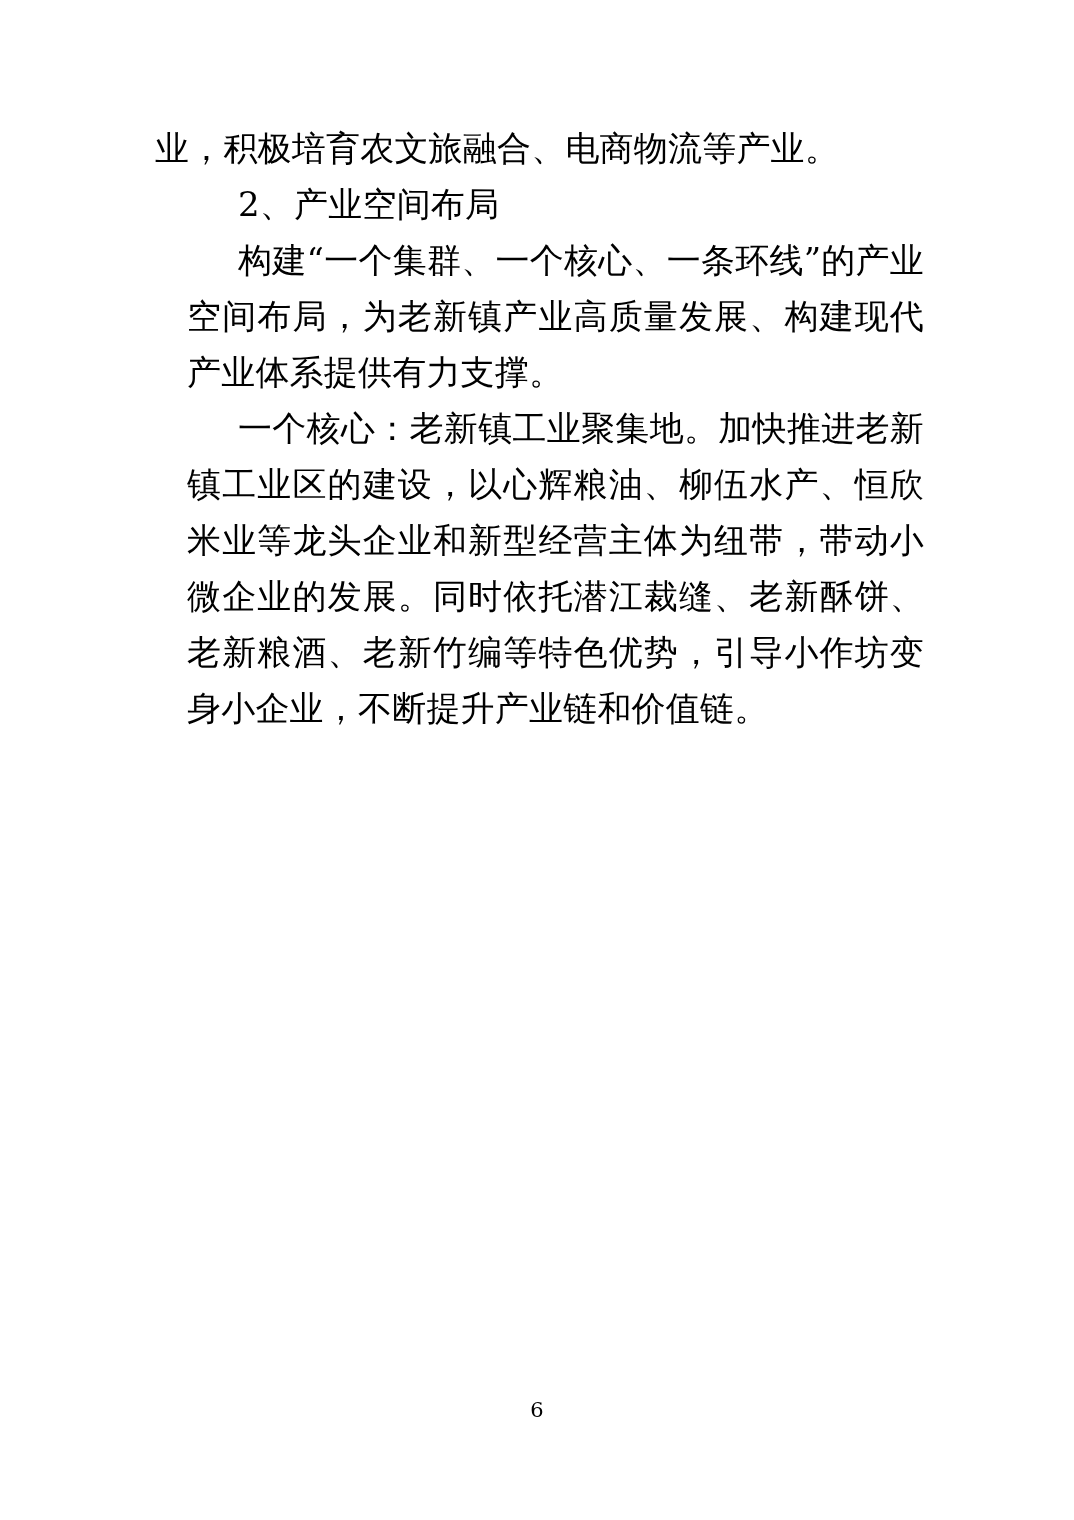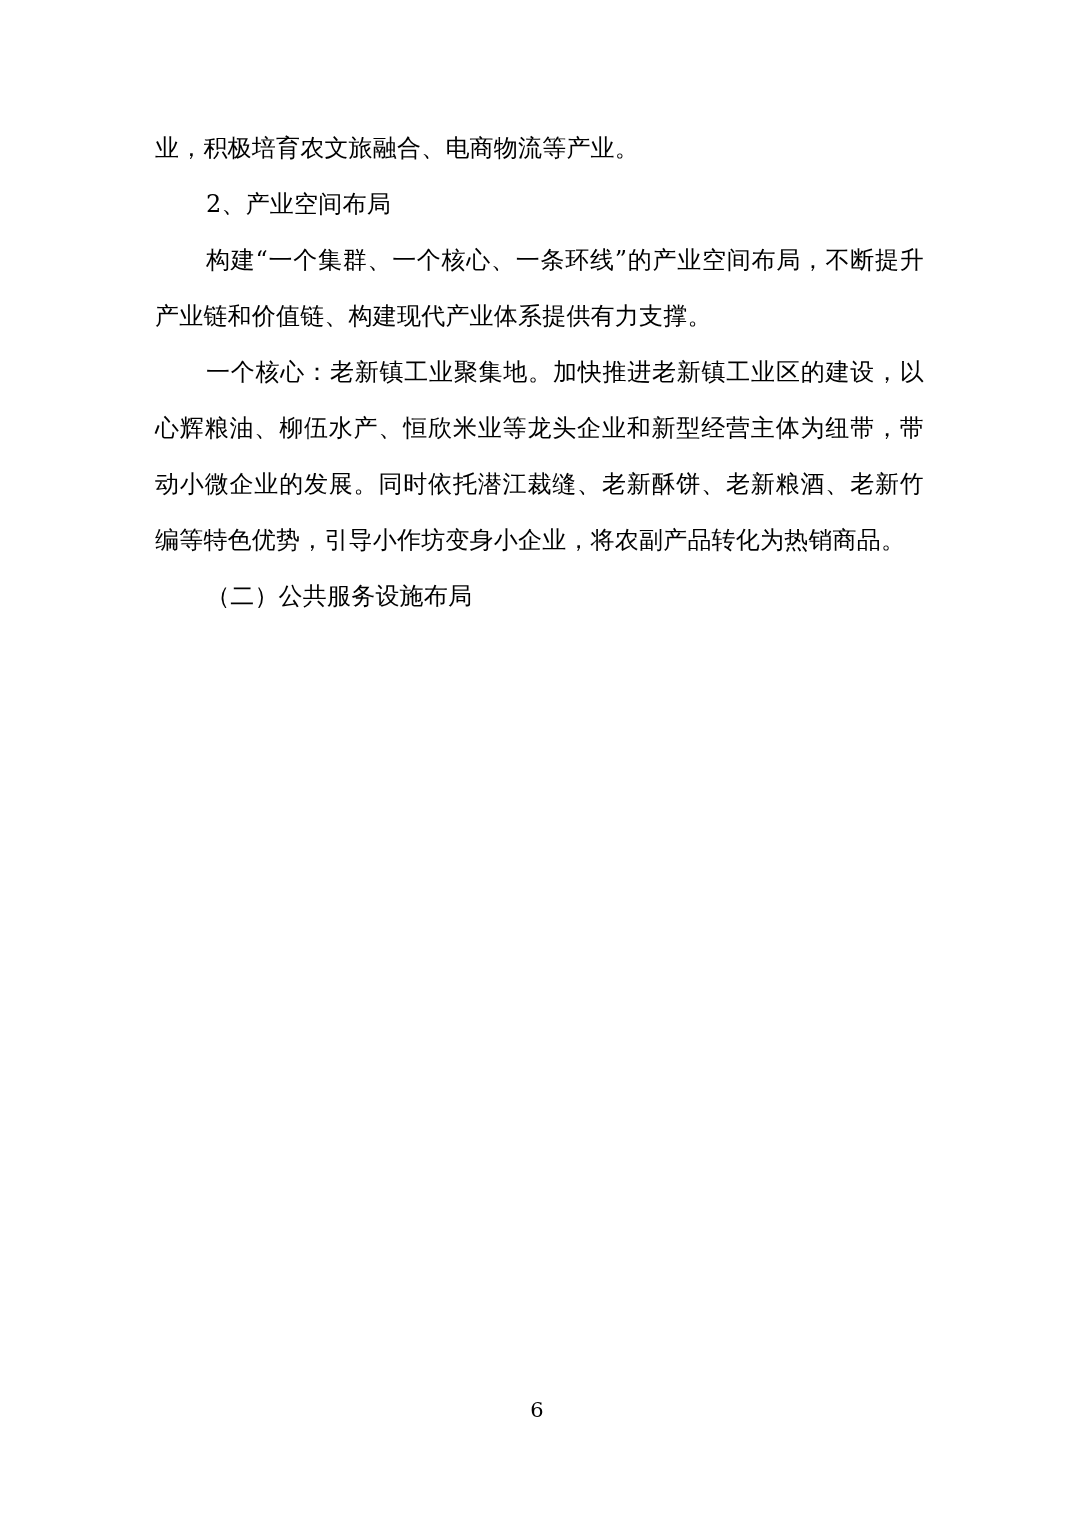--- a/index.html
+++ b/index.html
@@ -18,51 +18,51 @@
   .page {
     position: absolute;
     top: 0;
     left: 0;
     width: 1074px;
     height: 1520px;
     box-sizing: border-box;
     padding: 120px 150px 60px 155px;
   }
   .doc-body {
-    font-size: 24px;
+    font-size: 34px;
     line-height: 56px;
     letter-spacing: 0.2px;
     text-align: justify;
     text-justify: inter-ideograph;
   }
   .para {
     margin: 0;
     text-indent: 0;
     white-space: normal;
   }
   .para.indent {
     text-indent: 51px;
+    margin-left: 32px;
   }
   .page-number {
     position: absolute;
     bottom: 98px;
     left: 0;
     width: 1074px;
     text-align: center;
     font-size: 21px;
     font-family: "DejaVu Serif", "Liberation Serif", serif;
     color: #000000;
   }
 </style>
 </head>
 <body>
 
 <div class="page">
   <div class="doc-body">
     <p class="para">业，积极培育农文旅融合、电商物流等产业。</p>
     <p class="para indent">2、产业空间布局</p>
-    <p class="para indent">构建“一个集群、一个核心、一条环线”的产业空间布局，不断提升产业链和价值链、构建现代产业体系提供有力支撑。</p>
-    <p class="para indent">一个核心：老新镇工业聚集地。加快推进老新镇工业区的建设，以心辉粮油、柳伍水产、恒欣米业等龙头企业和新型经营主体为纽带，带动小微企业的发展。同时依托潜江裁缝、老新酥饼、老新粮酒、老新竹编等特色优势，引导小作坊变身小企业，将农副产品转化为热销商品。</p>
-    <p class="para indent">（二）公共服务设施布局</p>
+    <p class="para indent">构建“一个集群、一个核心、一条环线”的产业空间布局，为老新镇产业高质量发展、构建现代产业体系提供有力支撑。</p>
+    <p class="para indent">一个核心：老新镇工业聚集地。加快推进老新镇工业区的建设，以心辉粮油、柳伍水产、恒欣米业等龙头企业和新型经营主体为纽带，带动小微企业的发展。同时依托潜江裁缝、老新酥饼、老新粮酒、老新竹编等特色优势，引导小作坊变身小企业，不断提升产业链和价值链。</p>
   </div>
 </div>
 
 <div class="page-number">6</div>
 
 </body></html>

